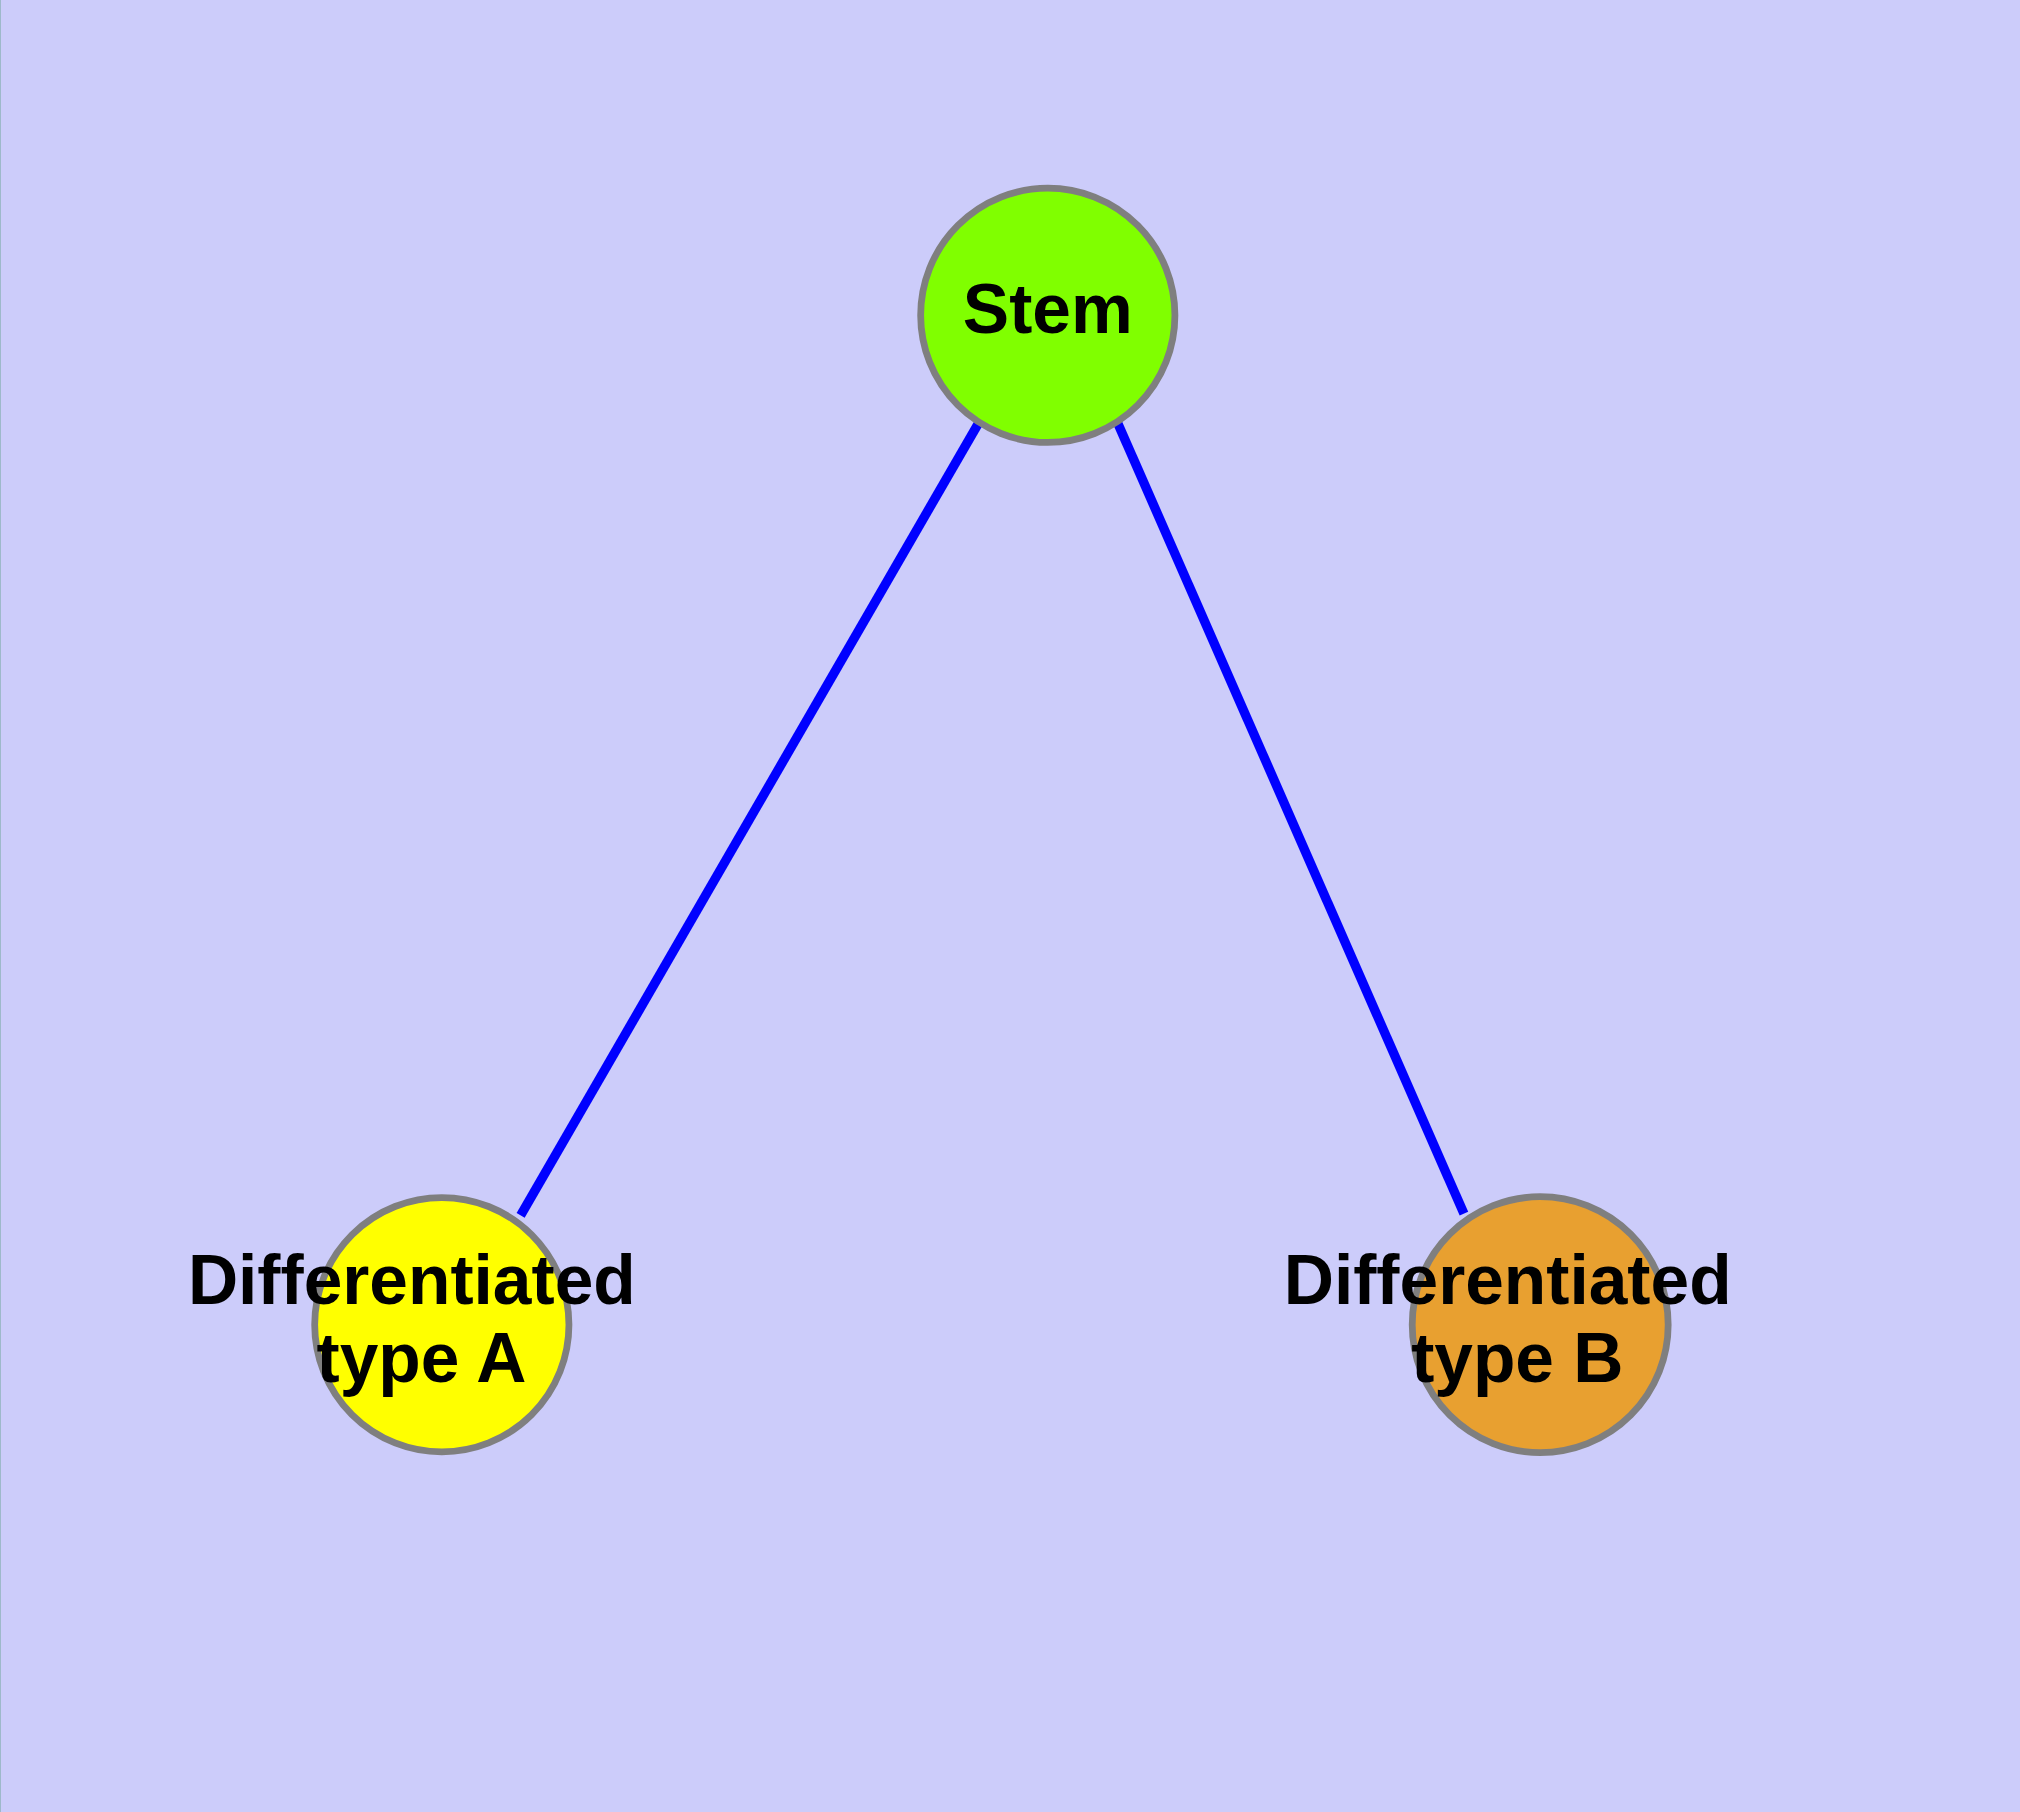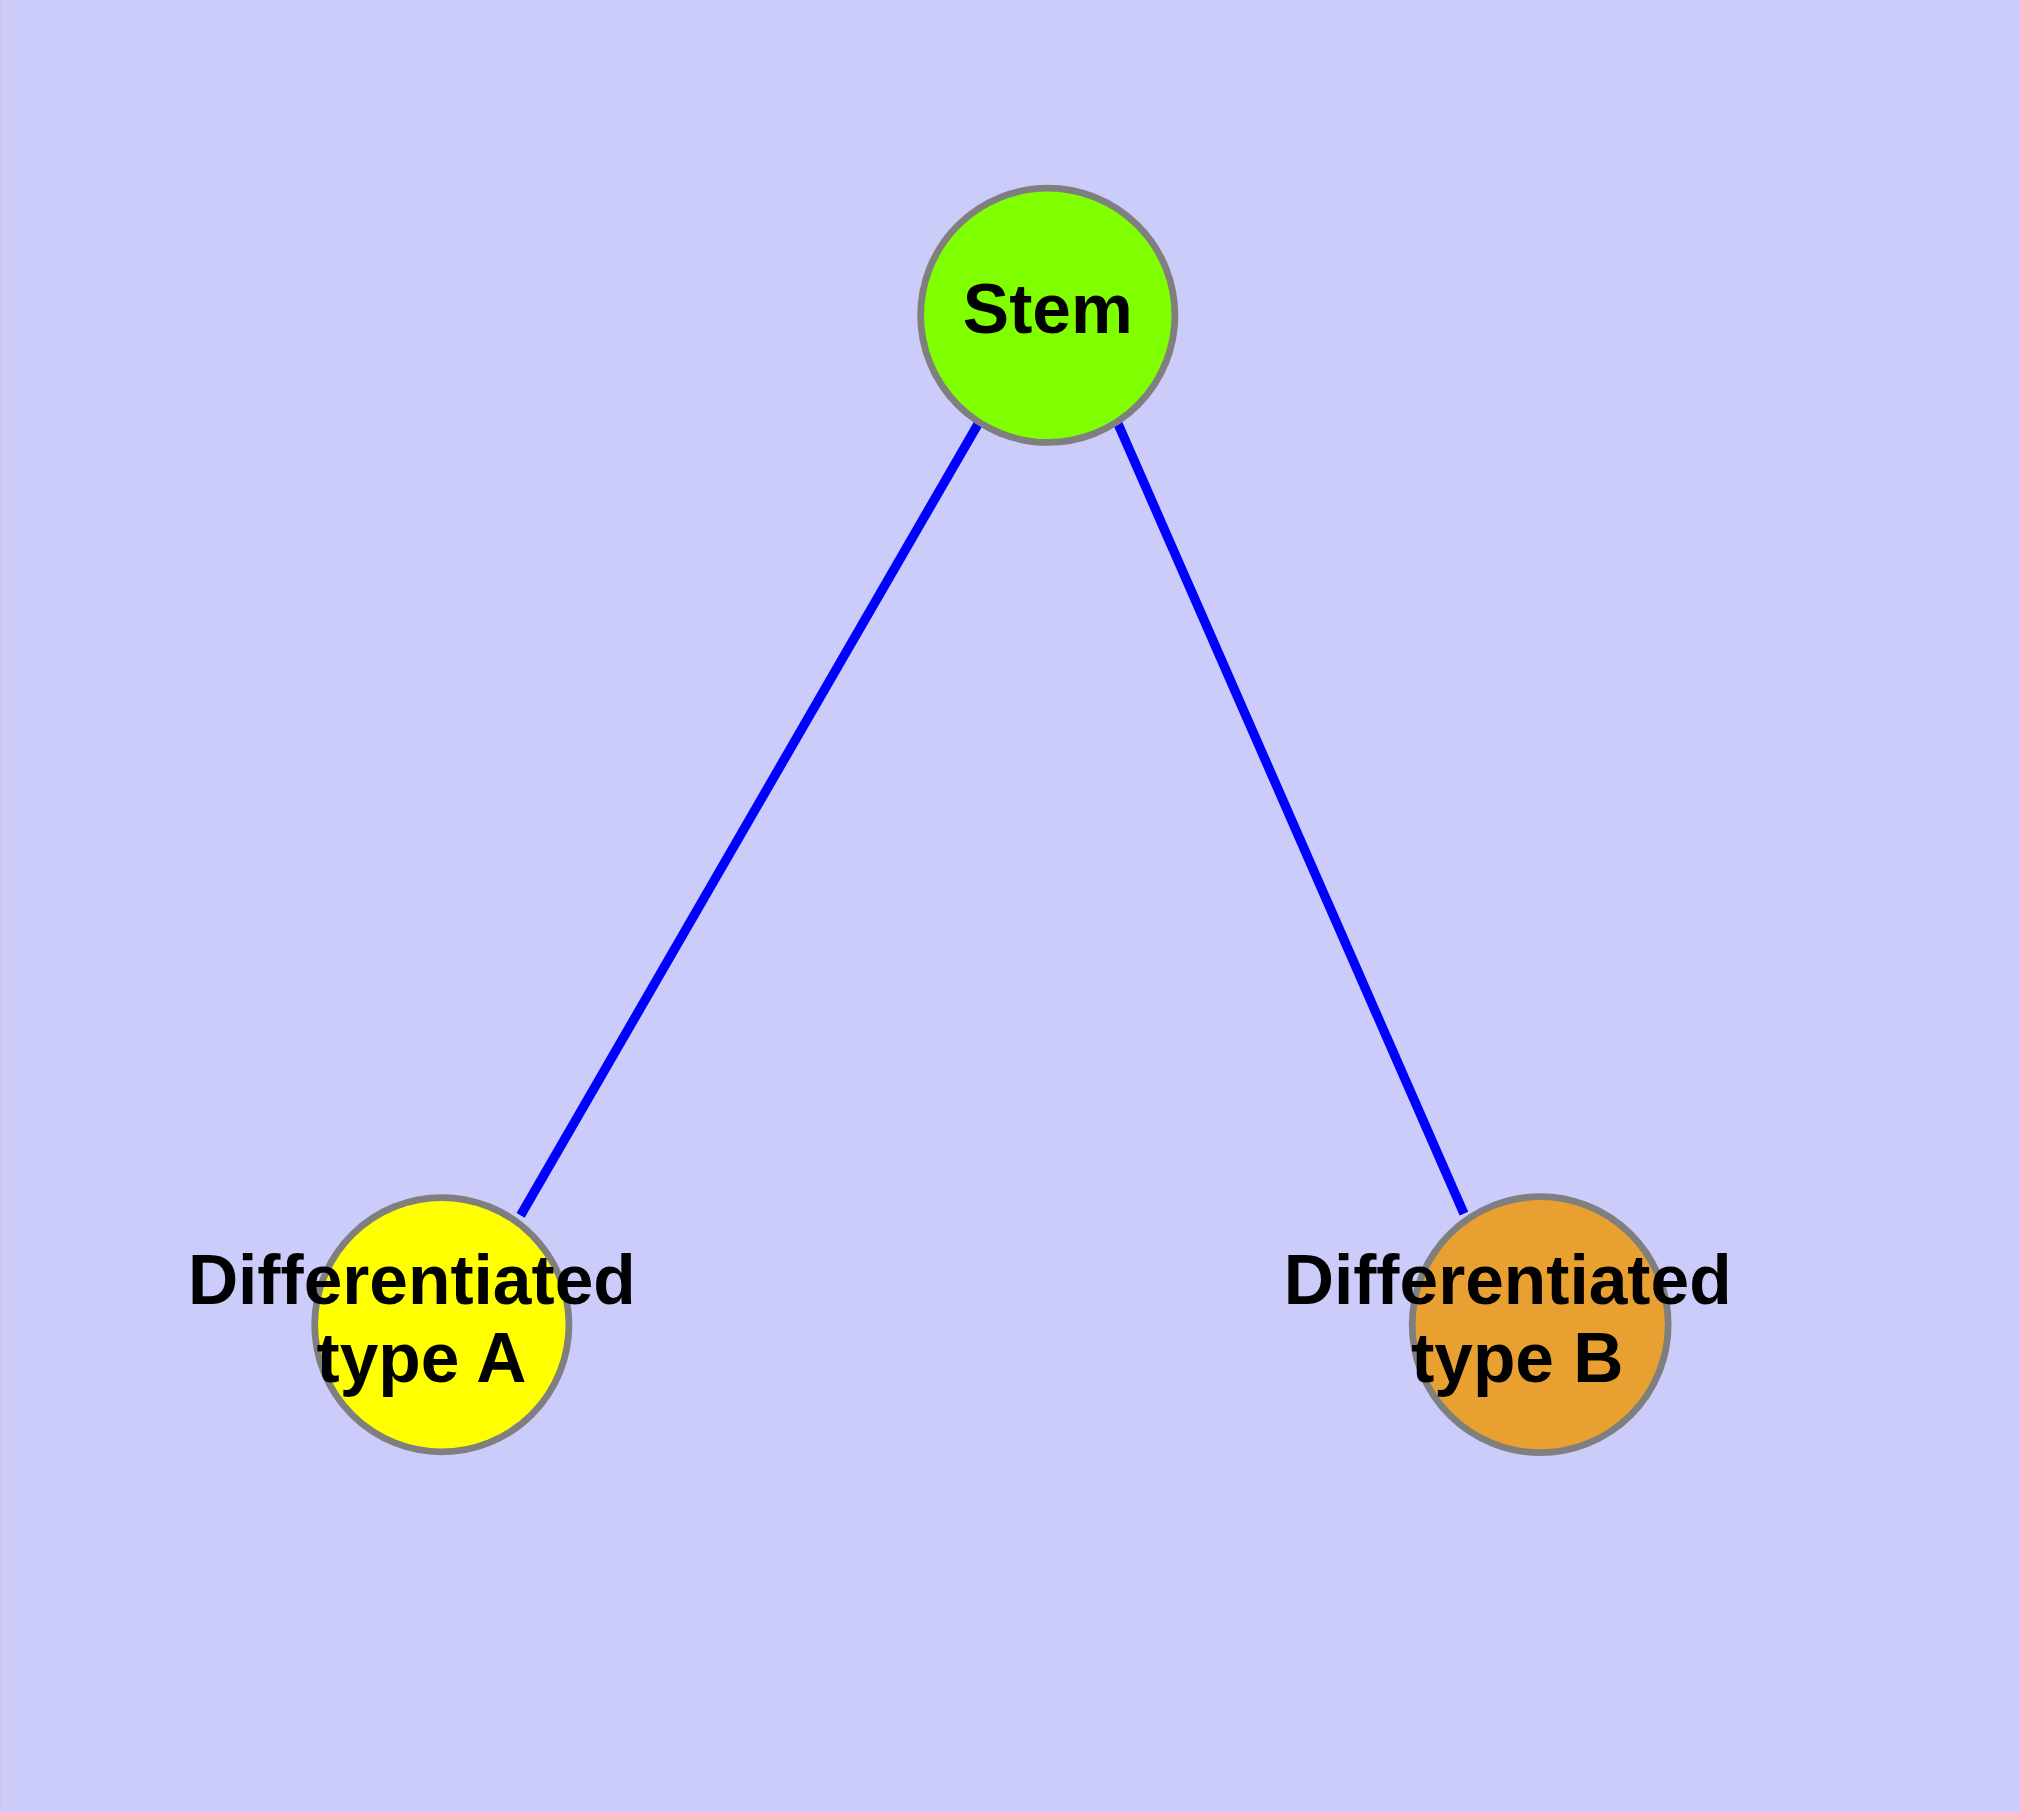--- a/index.html
+++ b/index.html
@@ -27,21 +27,21 @@
     font-family: "Liberation Sans", sans-serif;
     font-weight: bold;
     fill: #000000;
     text-anchor: middle;
     dominant-baseline: middle;
   }
 </style>
 </head>
 <body style="background: rgb(204, 204, 250);">
 
-<div id="canvas" style="width: 2021px; height: 1812px; background: #fca5a5;">
+<div id="canvas" style="width: 2021px; height: 1812px; background: #15803d;">
   <svg id="graph-svg" viewBox="0 0 2384 2138" xmlns="http://www.w3.org/2000/svg" style="width: 2021px; height: 1812px;">
 
     <rect x="0" y="0" width="2384" height="2138" fill="#ccccfa"></rect>
 
     <g>
       <line stroke-linecap="butt" x1="1155" y1="498" x2="614" y2="1434" stroke="#0000ff" stroke-width="11"></line>
       <line stroke-linecap="butt" x1="1318" y1="498" x2="1727" y2="1432" stroke="#0000ff" stroke-width="11"></line>
     </g>
 
     <g>

